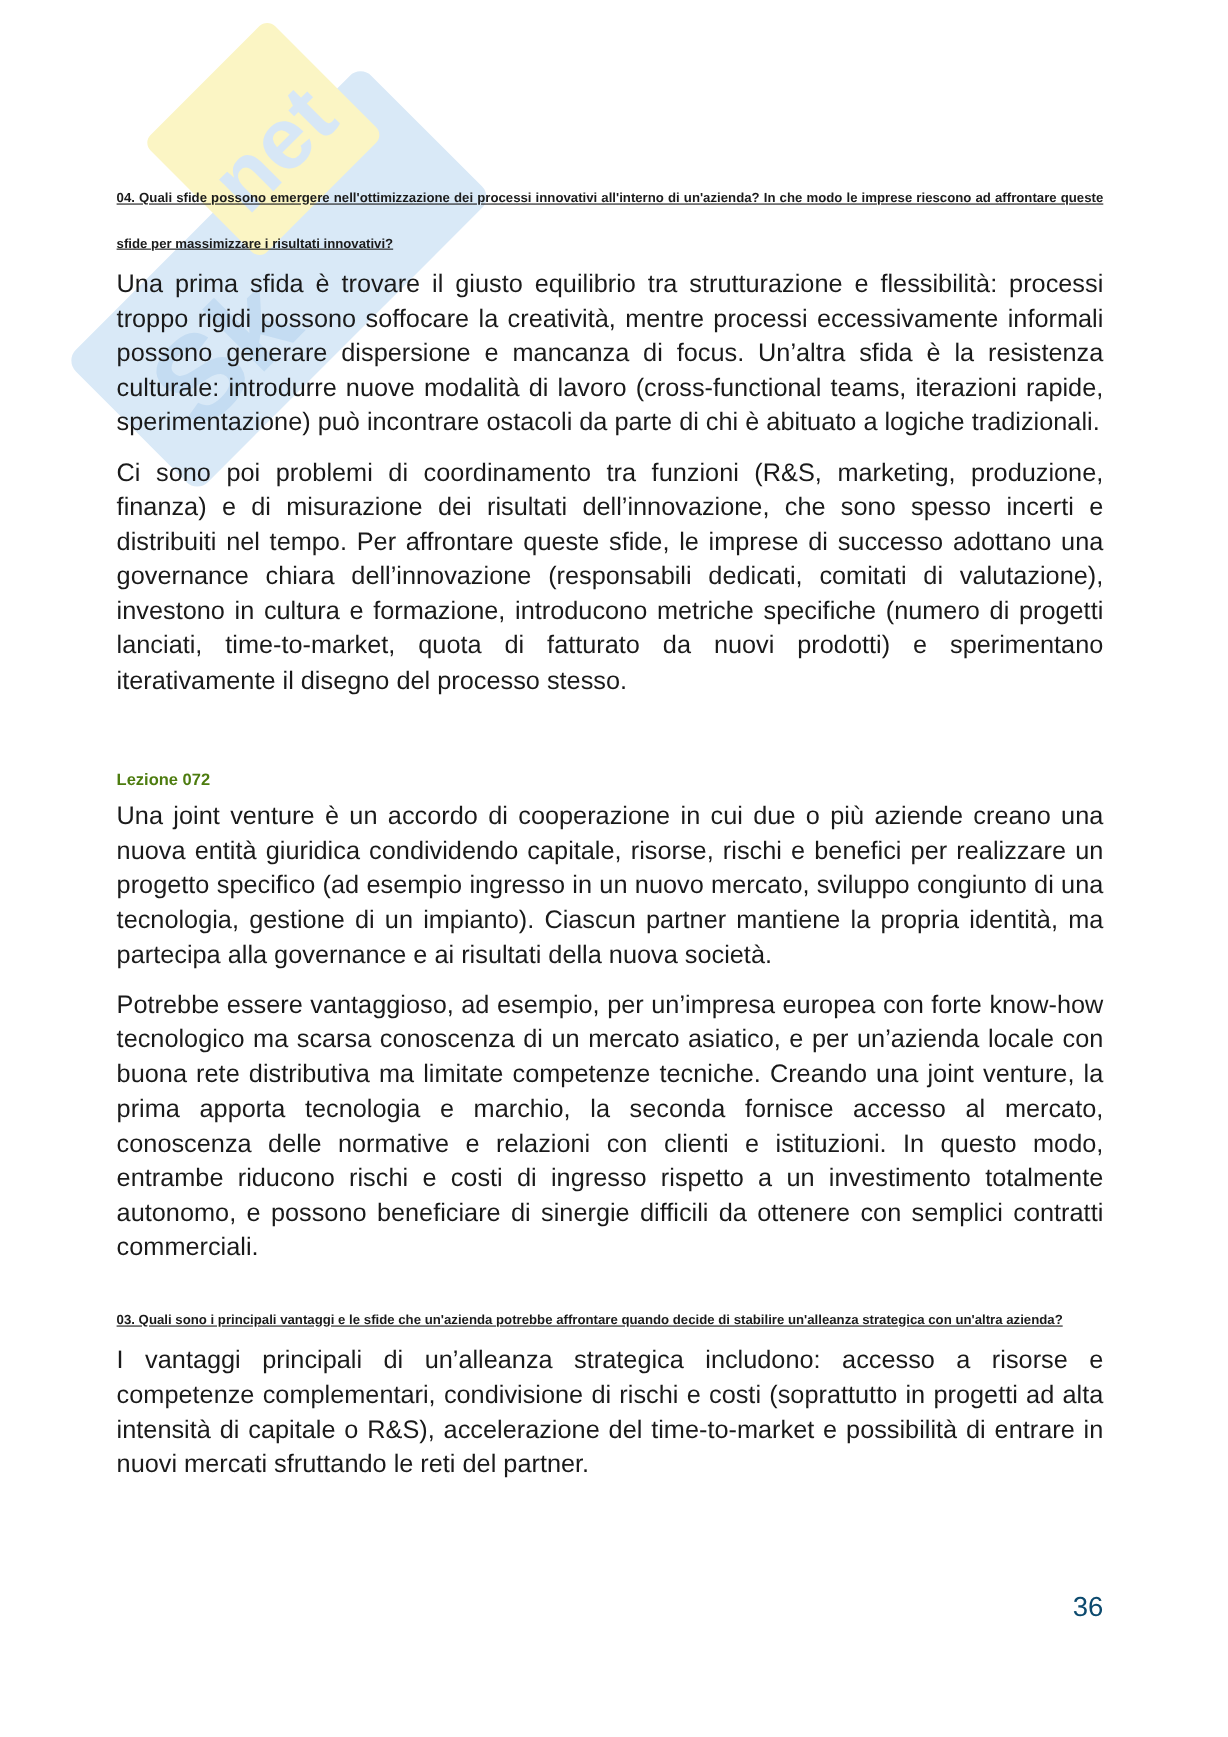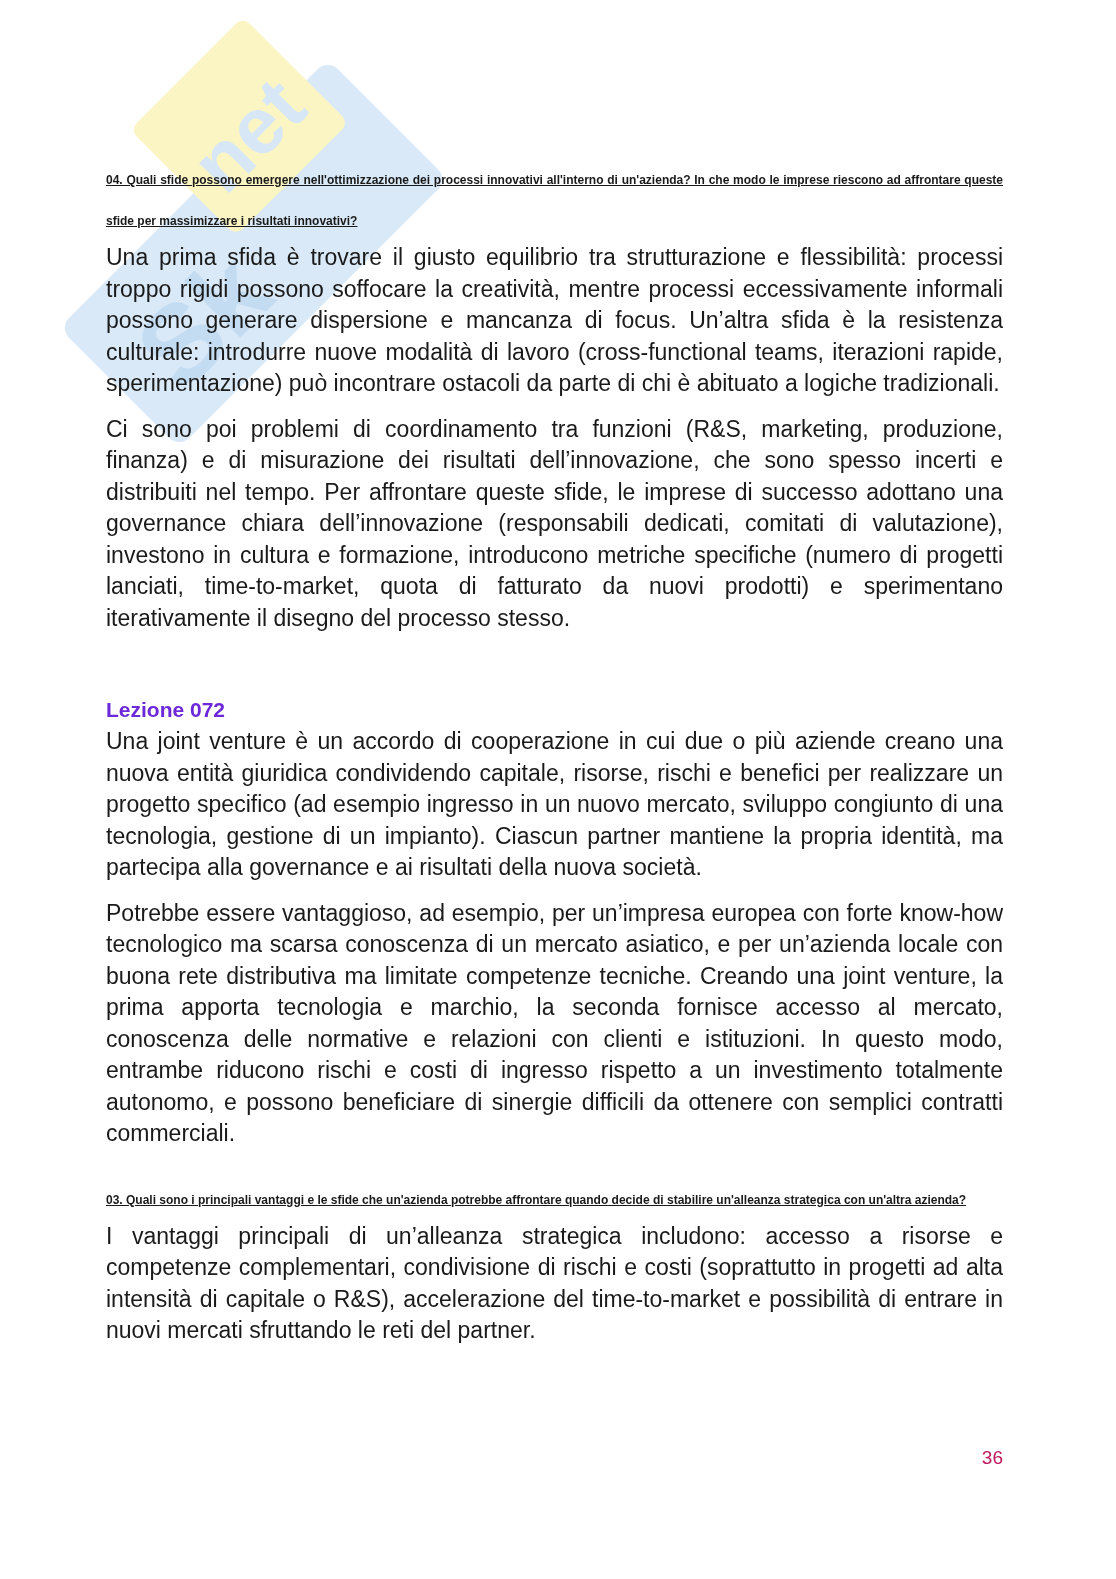--- a/index.html
+++ b/index.html
@@ -18,24 +18,24 @@
       font-weight: bold; text-decoration: underline; font-size: 12px;
       line-height: 41px; margin: 0; text-align: justify;
     }
     .p {
       font-size: 23px; line-height: 31.5px; margin: 0; text-align: justify;
     }
     .gap { height: 14px; }
     .gap-lg { height: 60px; }
     .gap-md { height: 30px; }
     .lesson {
-      color: #6d28d9; font-weight: bold; font-size: 21px; line-height: 32px; margin: 0;
+      color: #4d7c0f; font-weight: bold; font-size: 15px; line-height: 32px; margin: 0;
     }
     .pagenum {
-      position: absolute; right: 113px; top: 1447px; font-size: 19px; color: #be185d;
+      position: absolute; right: 113px; top: 1447px; font-size: 25px; color: #0c4a6e;
     }
   </style>
 </head>
 <body>
 
 <svg class="watermark" viewBox="0 0 460 460">
   <g transform="rotate(-45 230 230)">
     <rect x="40" y="150" width="380" height="170" rx="14" fill="#d9e9f7"></rect>
     <rect x="230" y="60" width="160" height="150" rx="10" fill="#fbf5c4"></rect>
     <text x="80" y="285" font-family="Liberation Sans, sans-serif" font-size="110" font-weight="bold" fill="#c4dcf2">Sk</text>

